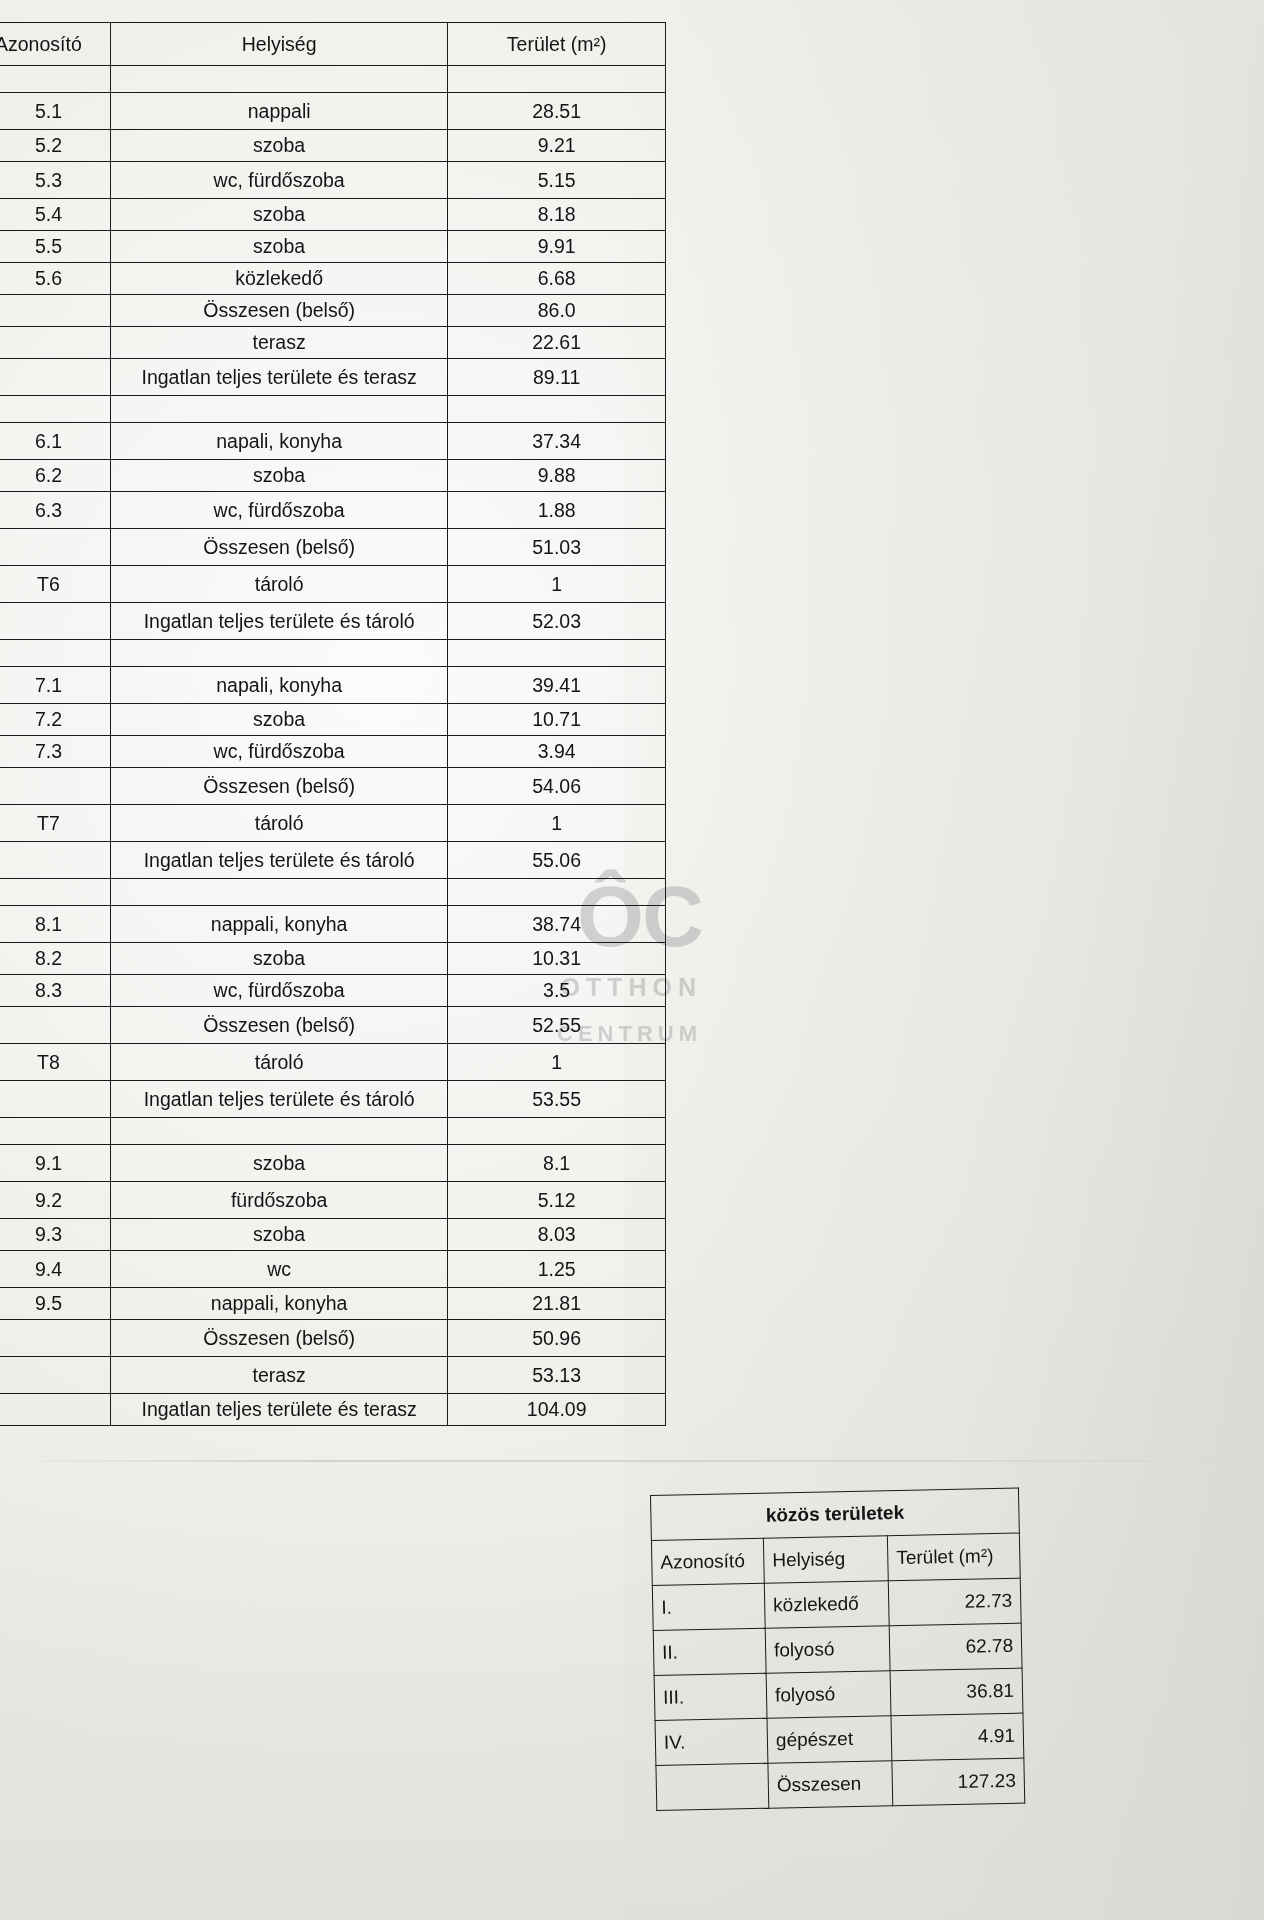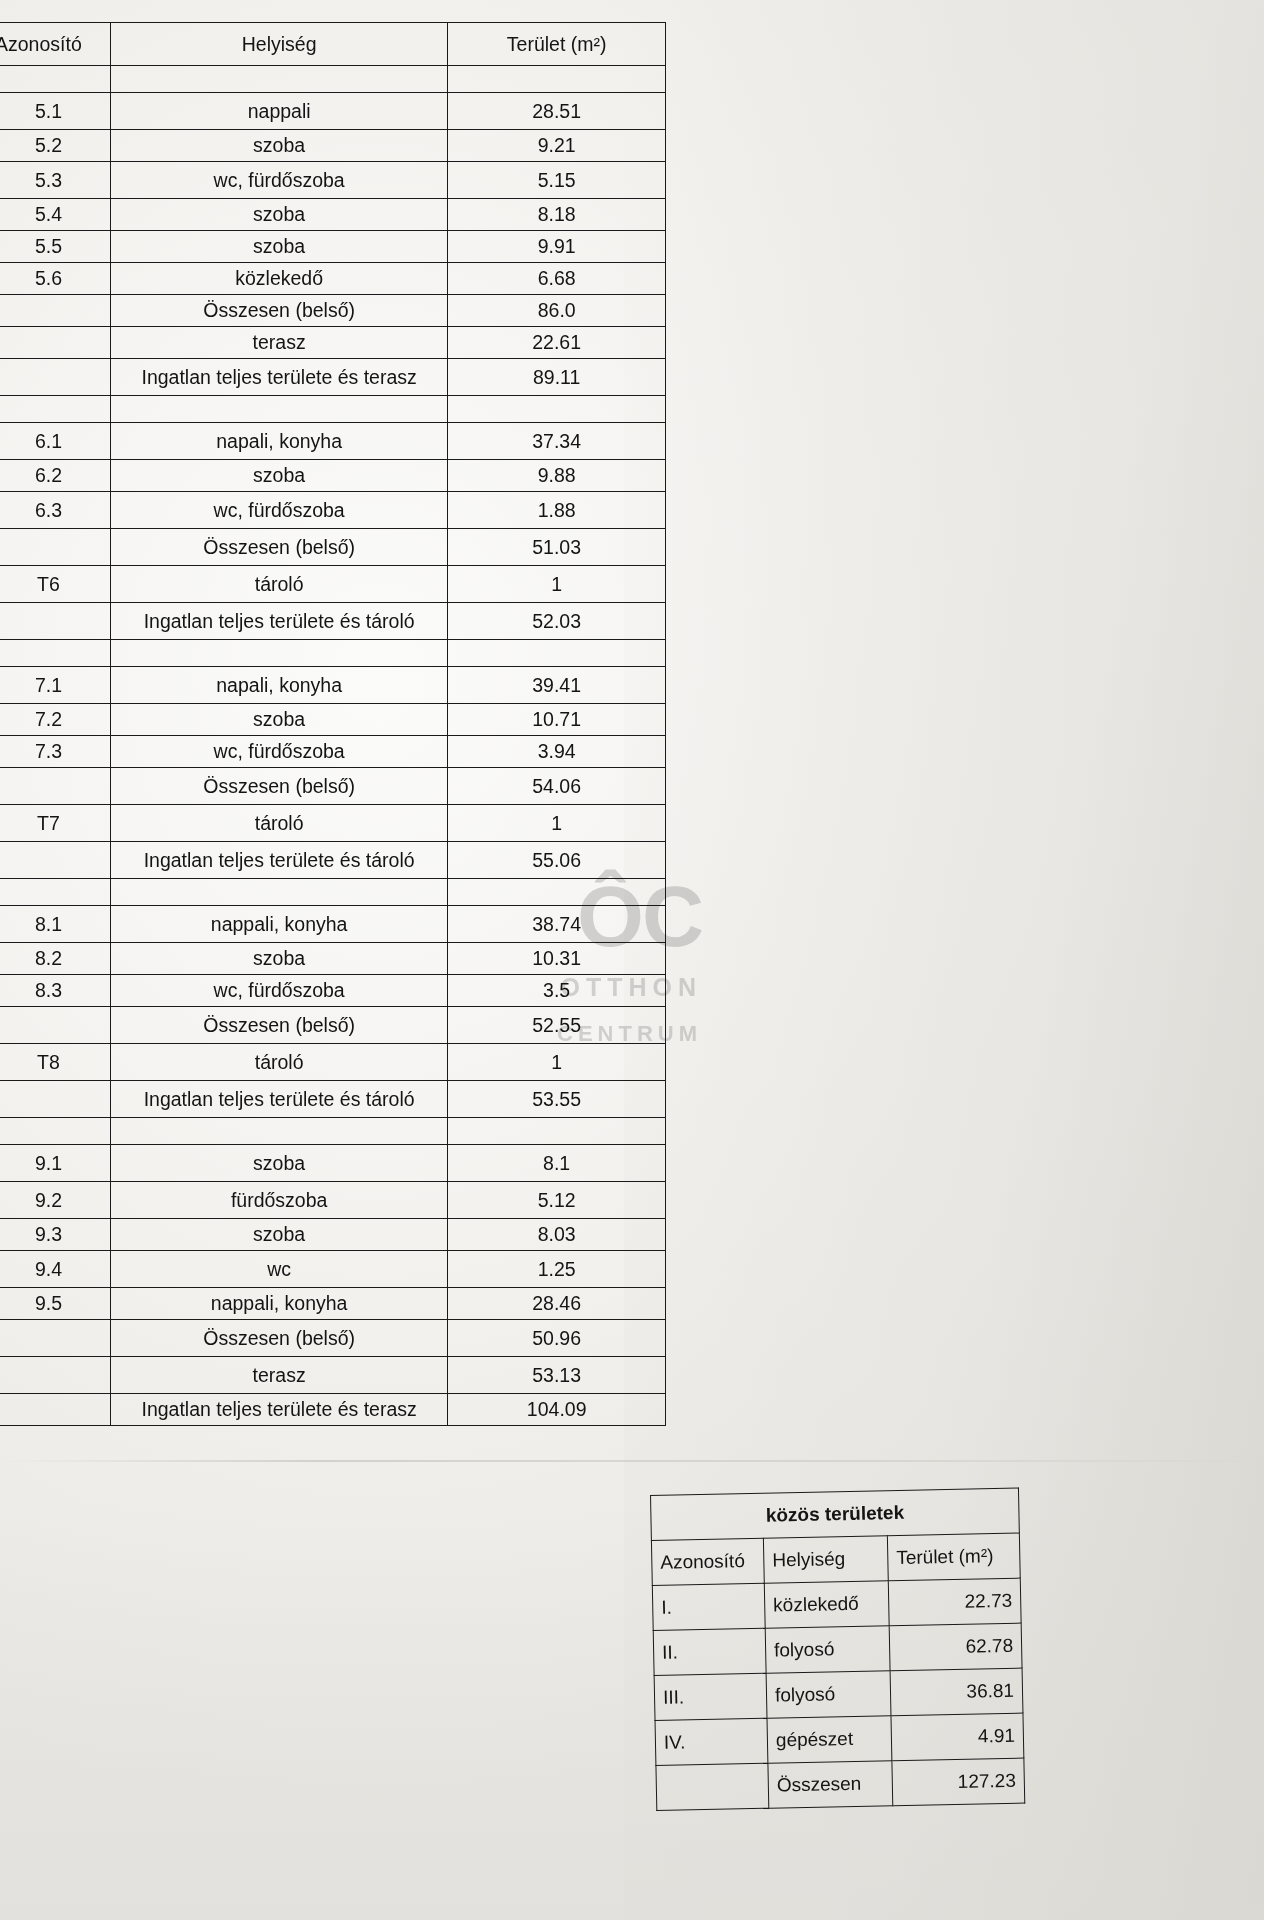--- a/index.html
+++ b/index.html
@@ -347,21 +347,21 @@
           <td>8.03</td>
         </tr>
         <tr class="rt">
           <td class="">9.4</td>
           <td>wc</td>
           <td>1.25</td>
         </tr>
         <tr class="r">
           <td class="">9.5</td>
           <td>nappali, konyha</td>
-          <td>28.46</td>
+          <td>21.81</td>
         </tr>
         <tr class="rt">
           <td class="id-left"></td>
           <td class="bold">Összesen (belső)</td>
           <td class="bold">50.96</td>
         </tr>
         <tr class="rt">
           <td class="id-left"></td>
           <td>terasz</td>
           <td>53.13</td>

